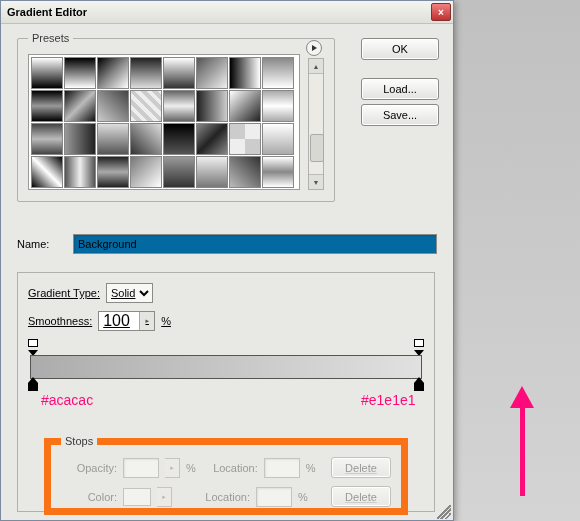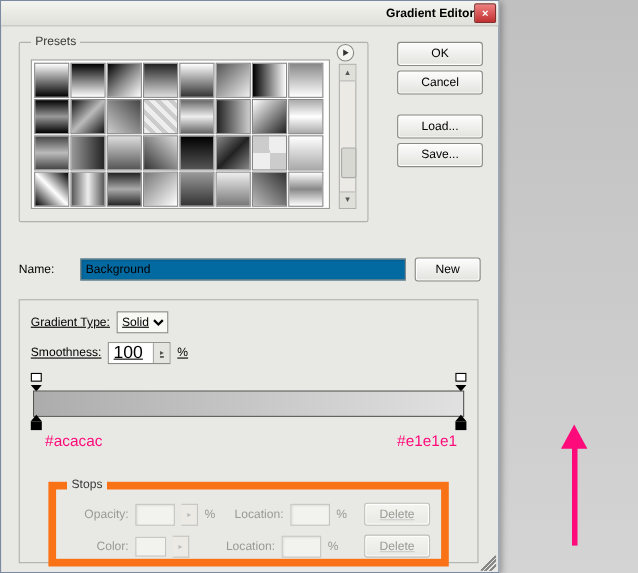--- a/index.html
+++ b/index.html
@@ -25,21 +25,20 @@
   }
   .titlebar {
     height: 22px;
     background: linear-gradient(to bottom, #f4f4f0, #e0e0da);
     border-bottom: 1px solid #c0c0bc;
     display: flex;
     align-items: center;
     padding: 0 2px 0 6px;
     font-weight: bold;
     font-size: 11px;
-    text-align: right;
   }
   .titlebar .title { flex: 1; }
   .closebtn {
     width: 18px; height: 16px;
     background: linear-gradient(to bottom,#f08080,#c03030);
     border: 1px solid #803030;
     border-radius: 2px;
     display: flex; align-items: center; justify-content: center;
     color: #fff; font-weight: bold; font-size: 10px;
     cursor: pointer;
@@ -322,30 +321,28 @@
         <div class="arrow">▲</div>
         <div class="track">
           <div class="thumb"></div>
         </div>
         <div class="arrow down">▼</div>
       </div>
     </fieldset>
 
     <div class="rbuttons">
       <div class="btn">OK</div>
-      <div class="btn">Cancel</div>
       <div class="gap"></div>
       <div class="btn">Load...</div>
       <div class="btn">Save...</div>
     </div>
 
     <div class="namerow">
       <label>Name:</label>
       <input type="text" value="Background" style="">
-      <div class="btn">New</div>
     </div>
 
     <fieldset class="gradset">
       <div class="row">
         <label>Gradient Type:</label>
         <select>
           <option>Solid</option>
         </select>
       </div>
       <div class="row">

